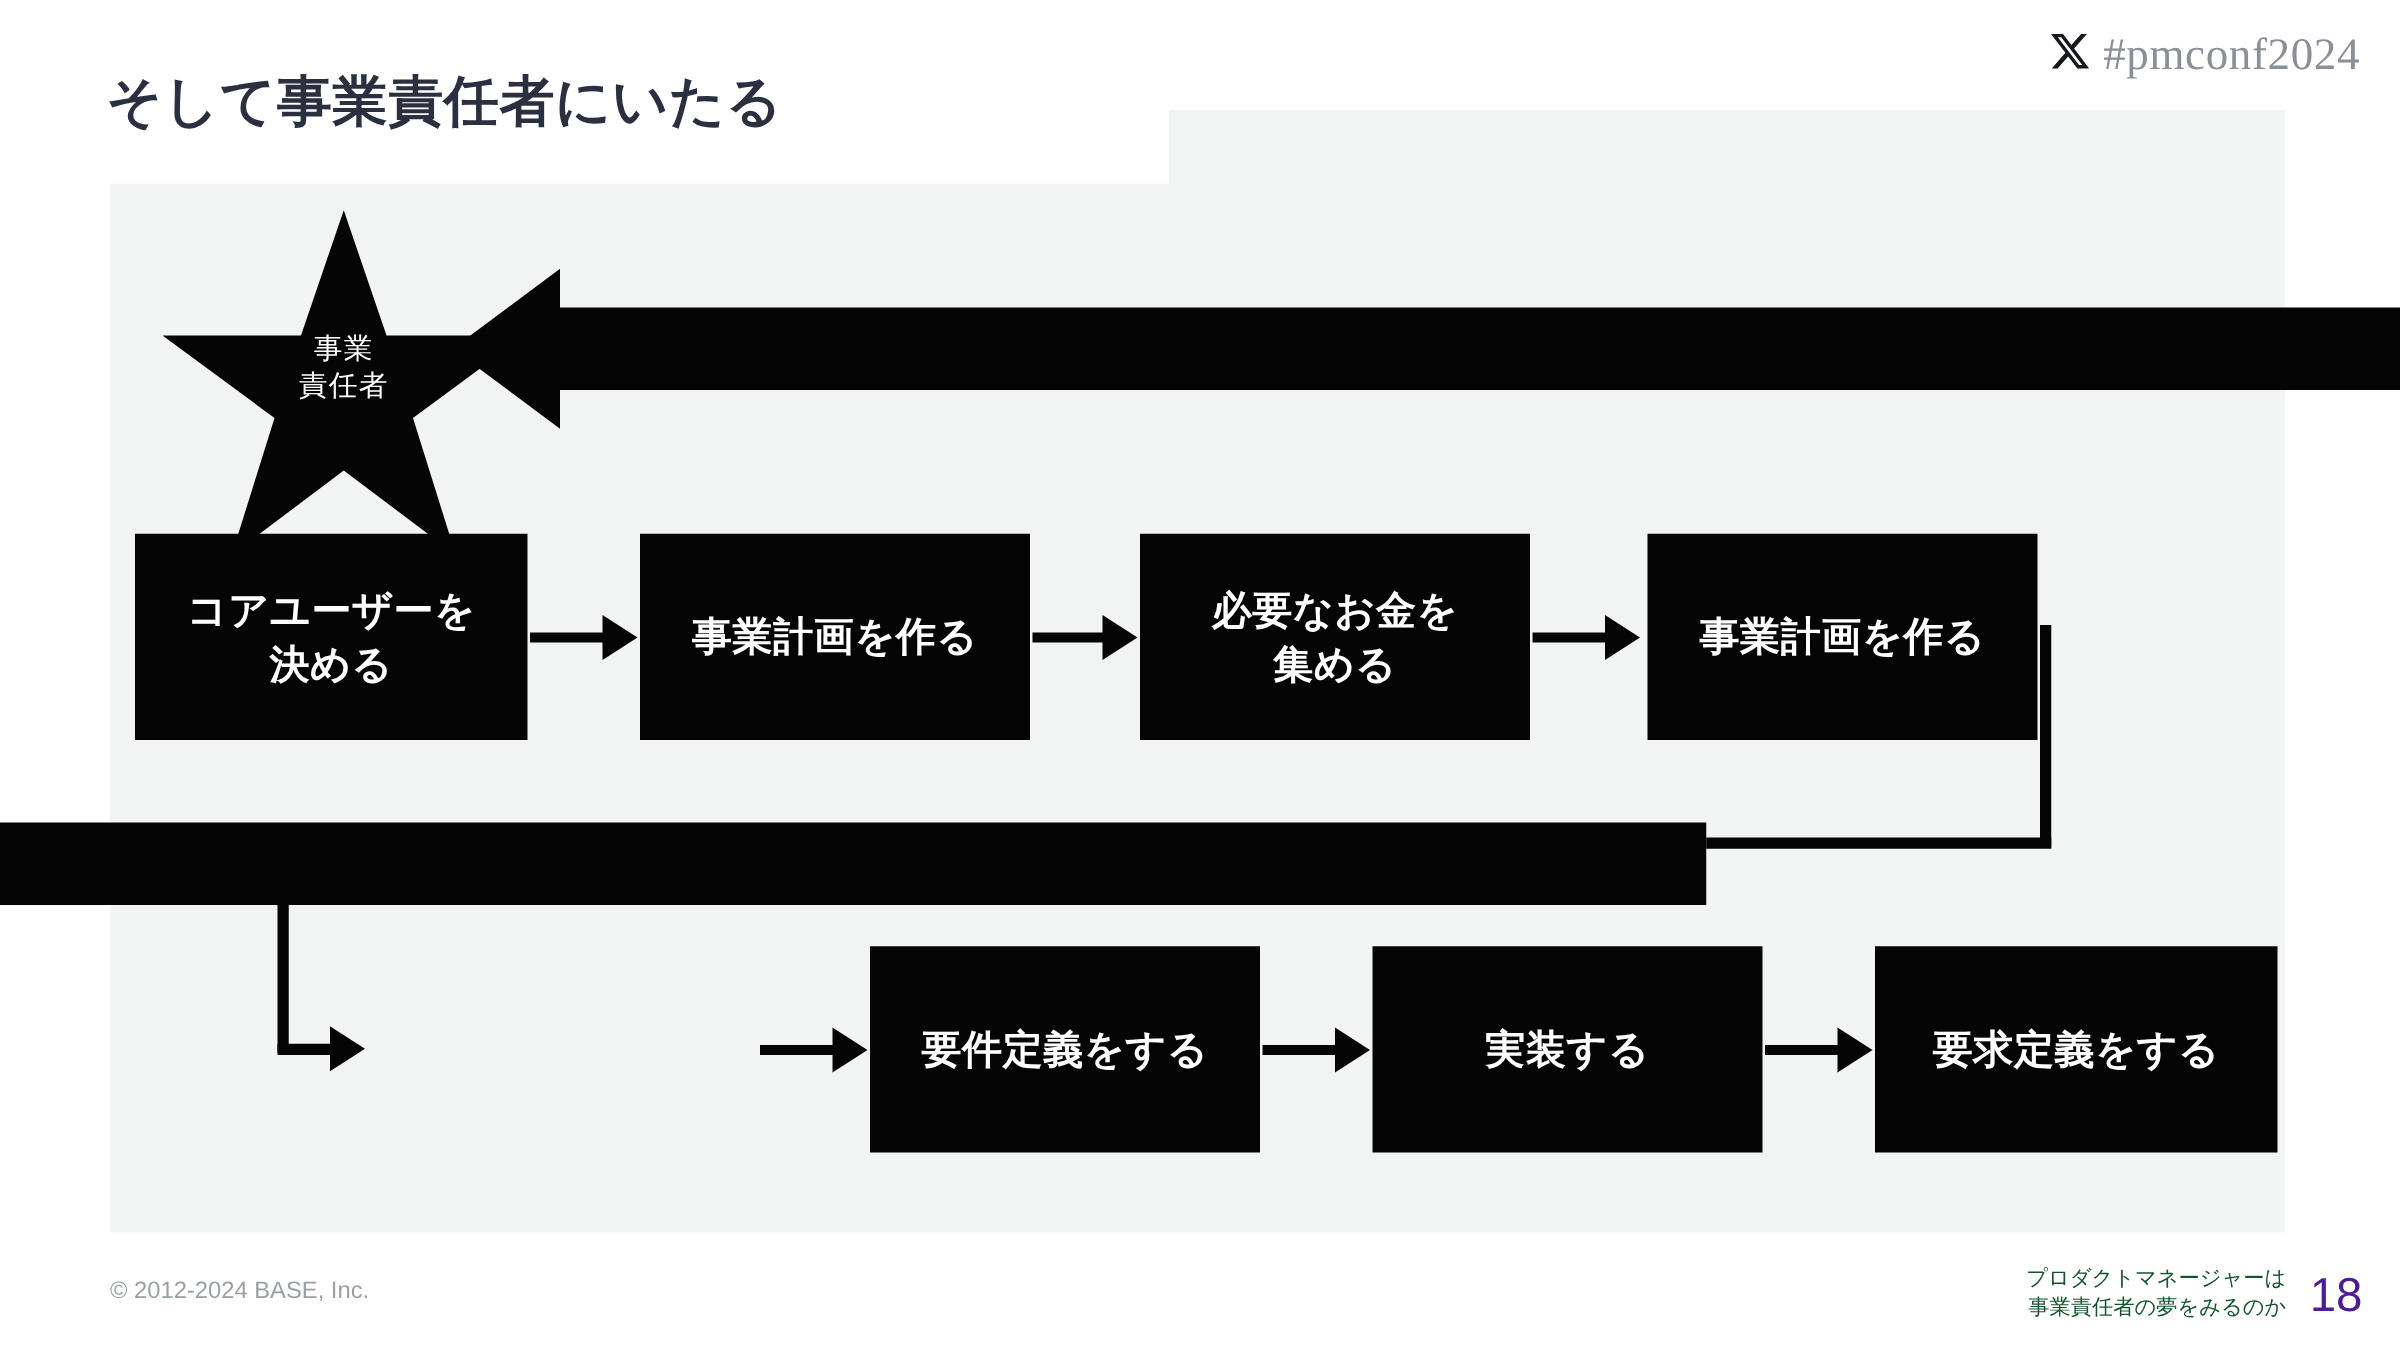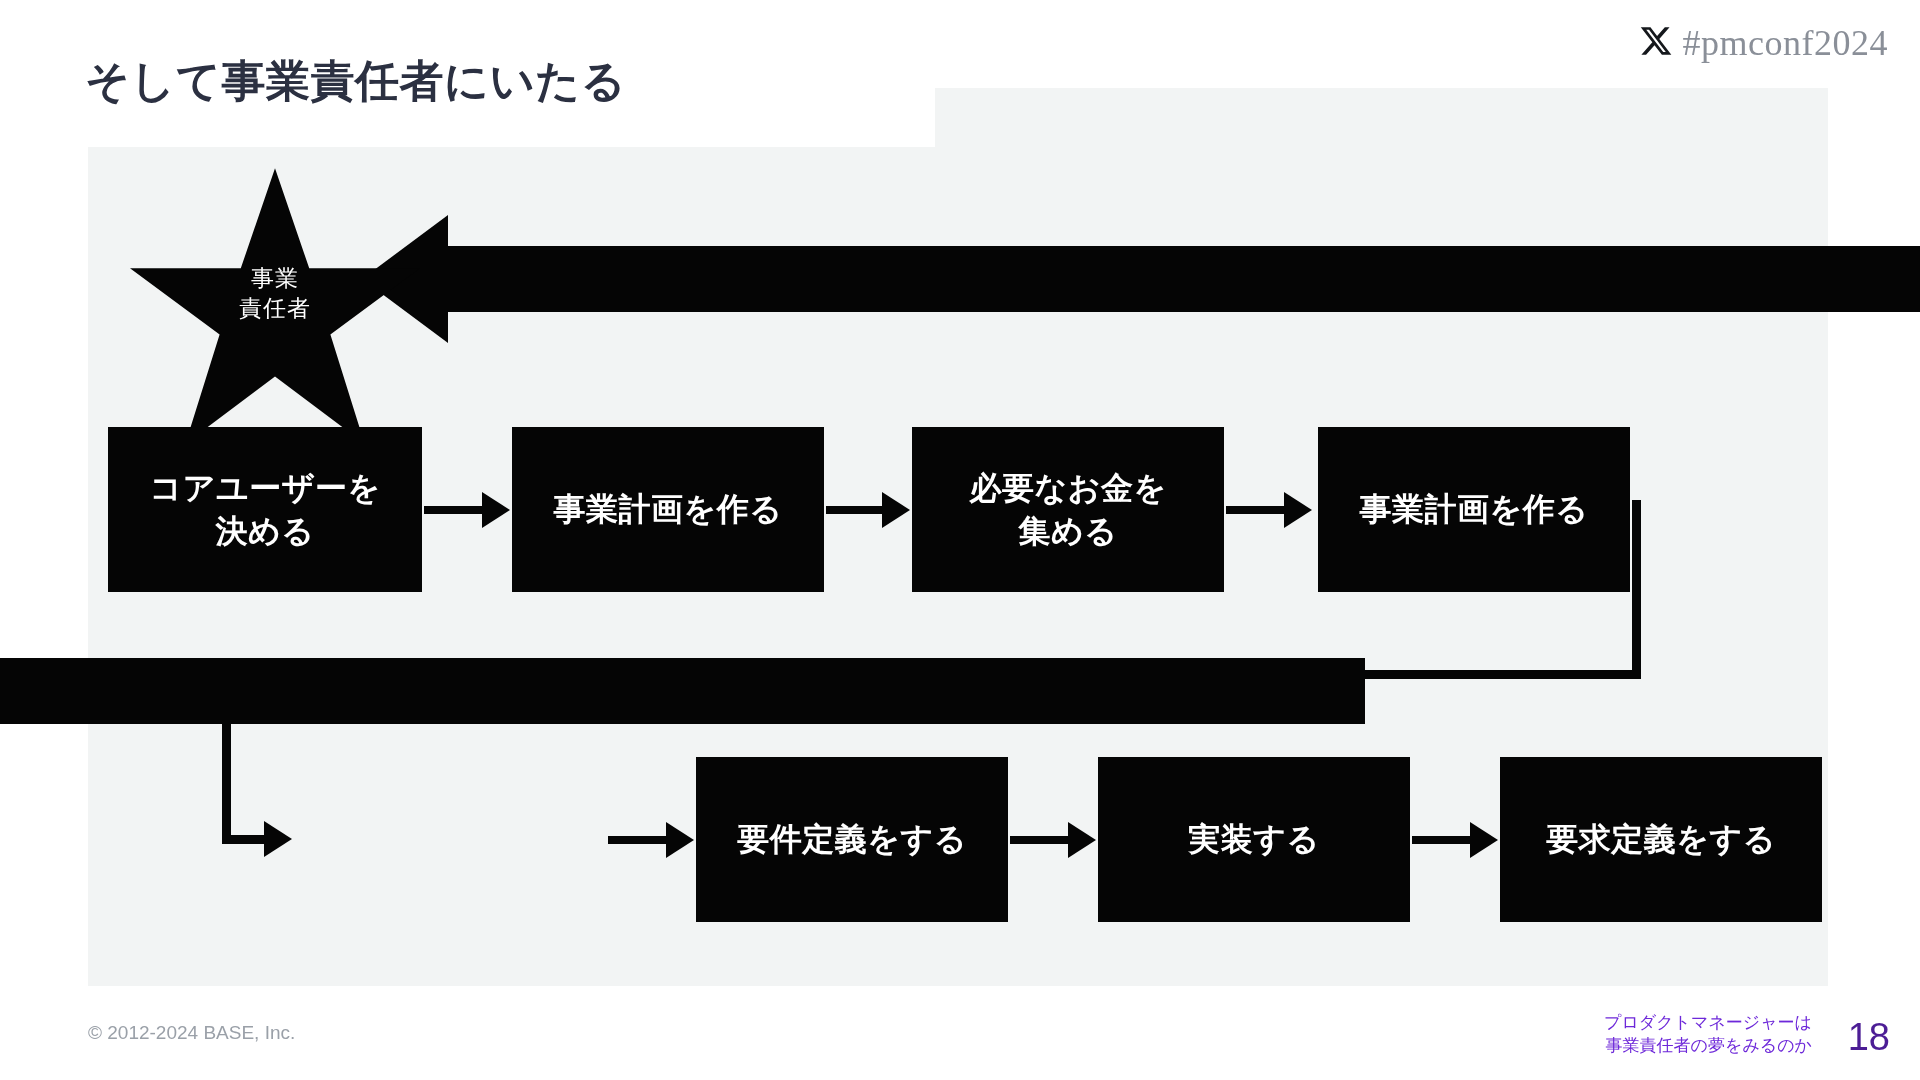--- a/index.html
+++ b/index.html
@@ -57,25 +57,25 @@
   
   .copyright {
     position: absolute;
     left: 88px; top: 1022px;
     font-size: 19px;
     color: #9aa0a8;
     white-space: nowrap;
   }
   .deck-title {
     position: absolute;
-    right: 108px; top: 1012px;
+    right: 91px; top: 1012px;
     text-align: right;
     font-size: 17px;
     line-height: 1.35;
-    color: #6d28d9;
+    color: #14532d;
     white-space: nowrap;
   }
   .page-num {
     position: absolute;
     right: 30px; top: 1016px;
     font-size: 38px;
     color: #4c1d95;
   }
 
   

